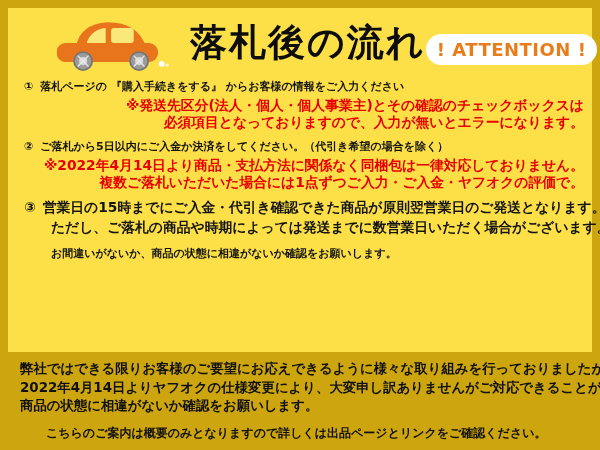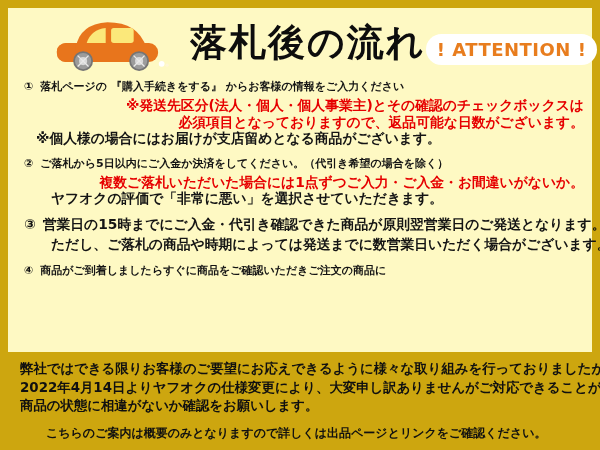--- a/index.html
+++ b/index.html
@@ -5,21 +5,21 @@
   * { margin:0; padding:0; box-sizing:border-box; }
   html,body { width:600px; height:450px; }
   body {
     position:relative; overflow:hidden;
     background:#cda60f;
     font-family:"DejaVu Sans","Liberation Sans",sans-serif;
     color:#111;
   }
   .panel {
     position:absolute; left:8px; top:8px; width:584px; height:344px;
-    background:#fef9c3;
+    background:#fde047;
   }
   .header { display:flex; align-items:center; height:62px; padding:8px 16px 0 46px; }
   .car-wrap { width:116px; height:56px; flex:0 0 auto; }
   .title {
     font-size:37px; font-weight:900; color:#0d0d0d;
     letter-spacing:2px; margin-left:20px; white-space:nowrap;
   }
   .badge {
     margin-left:auto; background:#ffffff; border-radius:16px;
     padding:5px 11px; font-size:18px; font-weight:800;
@@ -66,37 +66,36 @@
     <div class="badge">
       <span>! ATTENTION !</span>
     </div>
   </div>
 
   <div class="sections">
 
     <section class="section">
       <div class="line main"><span class="num">①</span><span>落札ページの 『購入手続きをする』 からお客様の情報をご入力ください</span></div>
       <div class="line sub red indent1">※発送先区分(法人・個人・個人事業主)とその確認のチェックボックスは</div>
-      <div class="line sub red indent2">必須項目となっておりますので、返品可能な日数がございます。</div>
-      <div class="line sub indent1">※個人様の場合にはお届けが支店留めとなる商品がございます。</div>
+      <div class="line sub red indent2">必須項目となっておりますので、入力が無いとエラーになります。</div>
     </section>
 
     <section class="section">
       <div class="line main"><span class="num">②</span><span>ご落札から5日以内にご入金か決済をしてください。（代引き希望の場合を除く）</span></div>
-      <div class="line sub red indent2">複数ご落札いただいた場合には1点ずつご入力・ご入金・お間違いがないか。</div>
-      <div class="line sub indent2">ヤフオクの評価で「非常に悪い」を選択させていただきます。</div>
+      <div class="line sub red indent1">※2022年4月14日より商品・支払方法に関係なく同梱包は一律対応しておりません。</div>
+      <div class="line sub red indent2">複数ご落札いただいた場合には1点ずつご入力・ご入金・ヤフオクの評価で。</div>
     </section>
 
     <section class="section">
       <div class="line main tight"><span class="num">③</span><span>営業日の15時までにご入金・代引き確認できた商品が原則翌営業日のご発送となります。</span></div>
       <div class="line main tight indent2">ただし、ご落札の商品や時期によっては発送までに数営業日いただく場合がございます。</div>
     </section>
 
     <section class="section">
-      <div class="line main"><span class="num">④</span><span>商品がご到着しましたらすぐに商品をご確認いただきご注文の商品に</span></div>
+      <div class="line main indent2">お間違いがないか、商品の状態に相違がないか確認をお願いします。</div>
     </section>
 
   </div>
 </div>
 
 <div class="footer">
   <div class="fline">弊社ではできる限りお客様のご要望にお応えできるように様々な取り組みを行っておりましたが</div>
   <div class="fline">2022年4月14日よりヤフオクの仕様変更により、大変申し訳ありませんがご対応できることが減少します。</div>
   <div class="fline">商品の状態に相違がないか確認をお願いします。</div>
   <div class="fnote">こちらのご案内は概要のみとなりますので詳しくは出品ページとリンクをご確認ください。</div>

